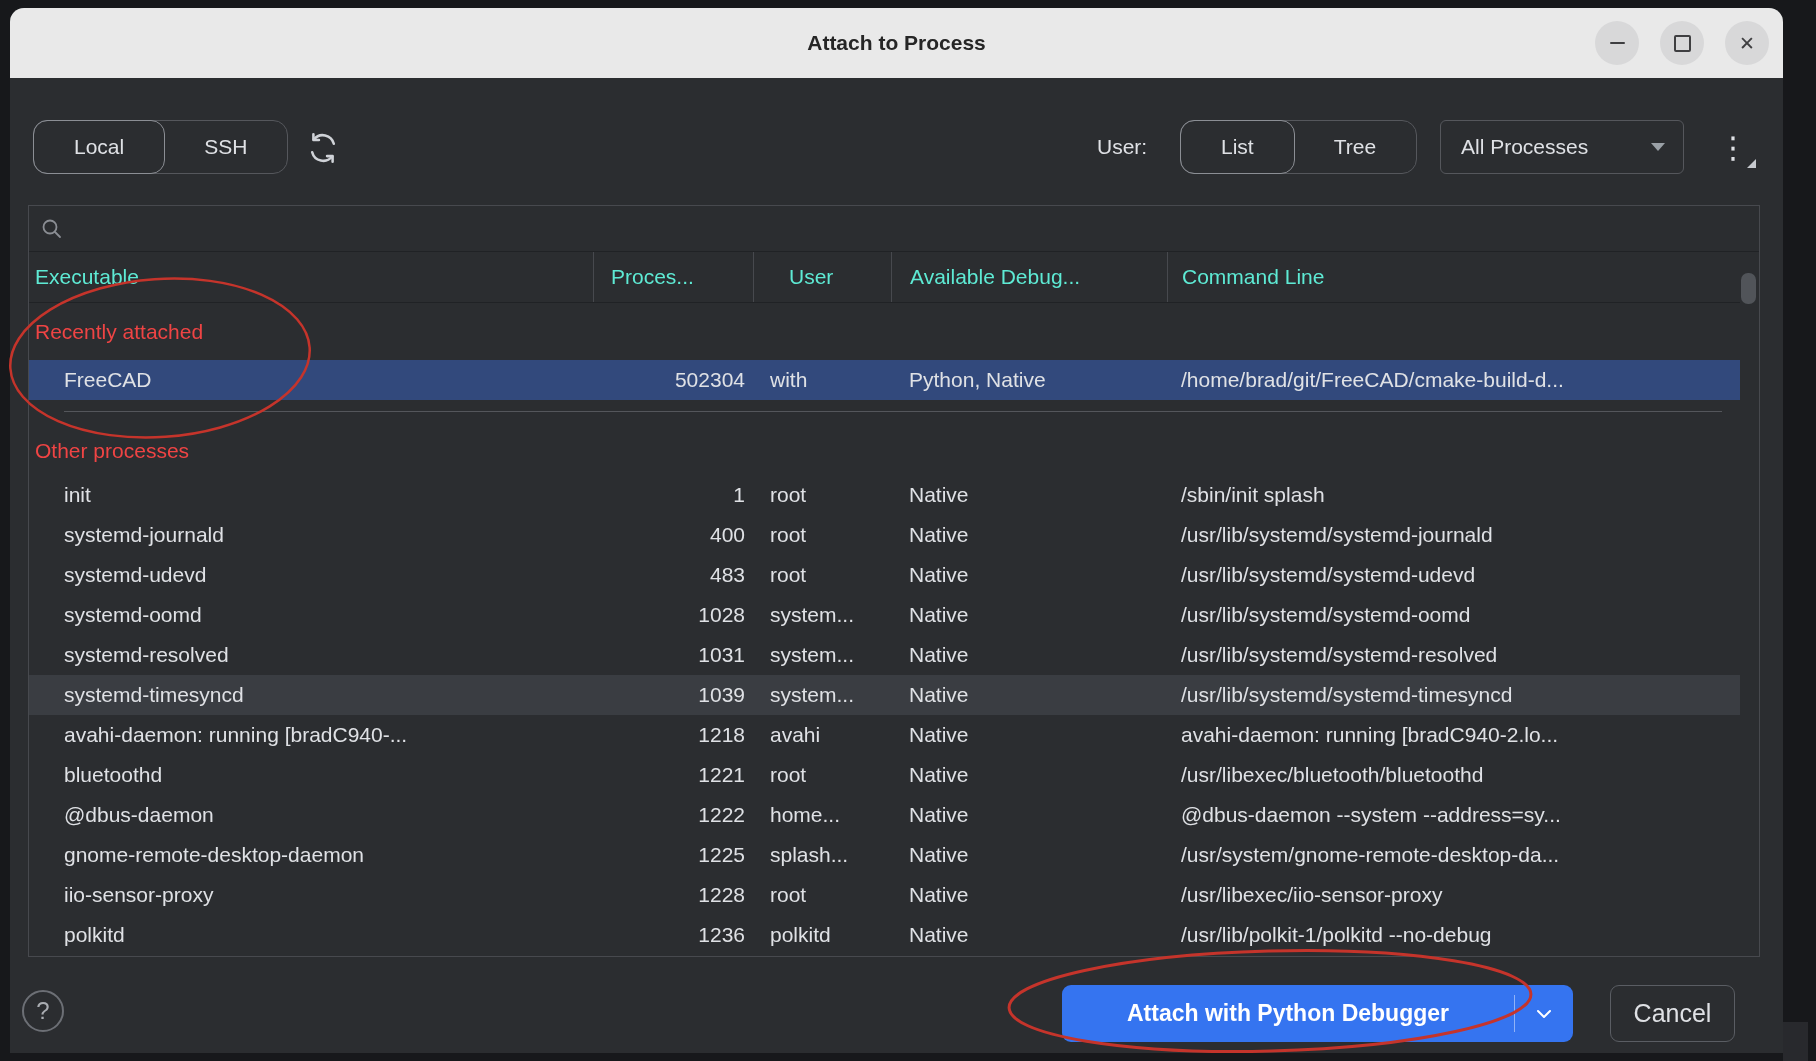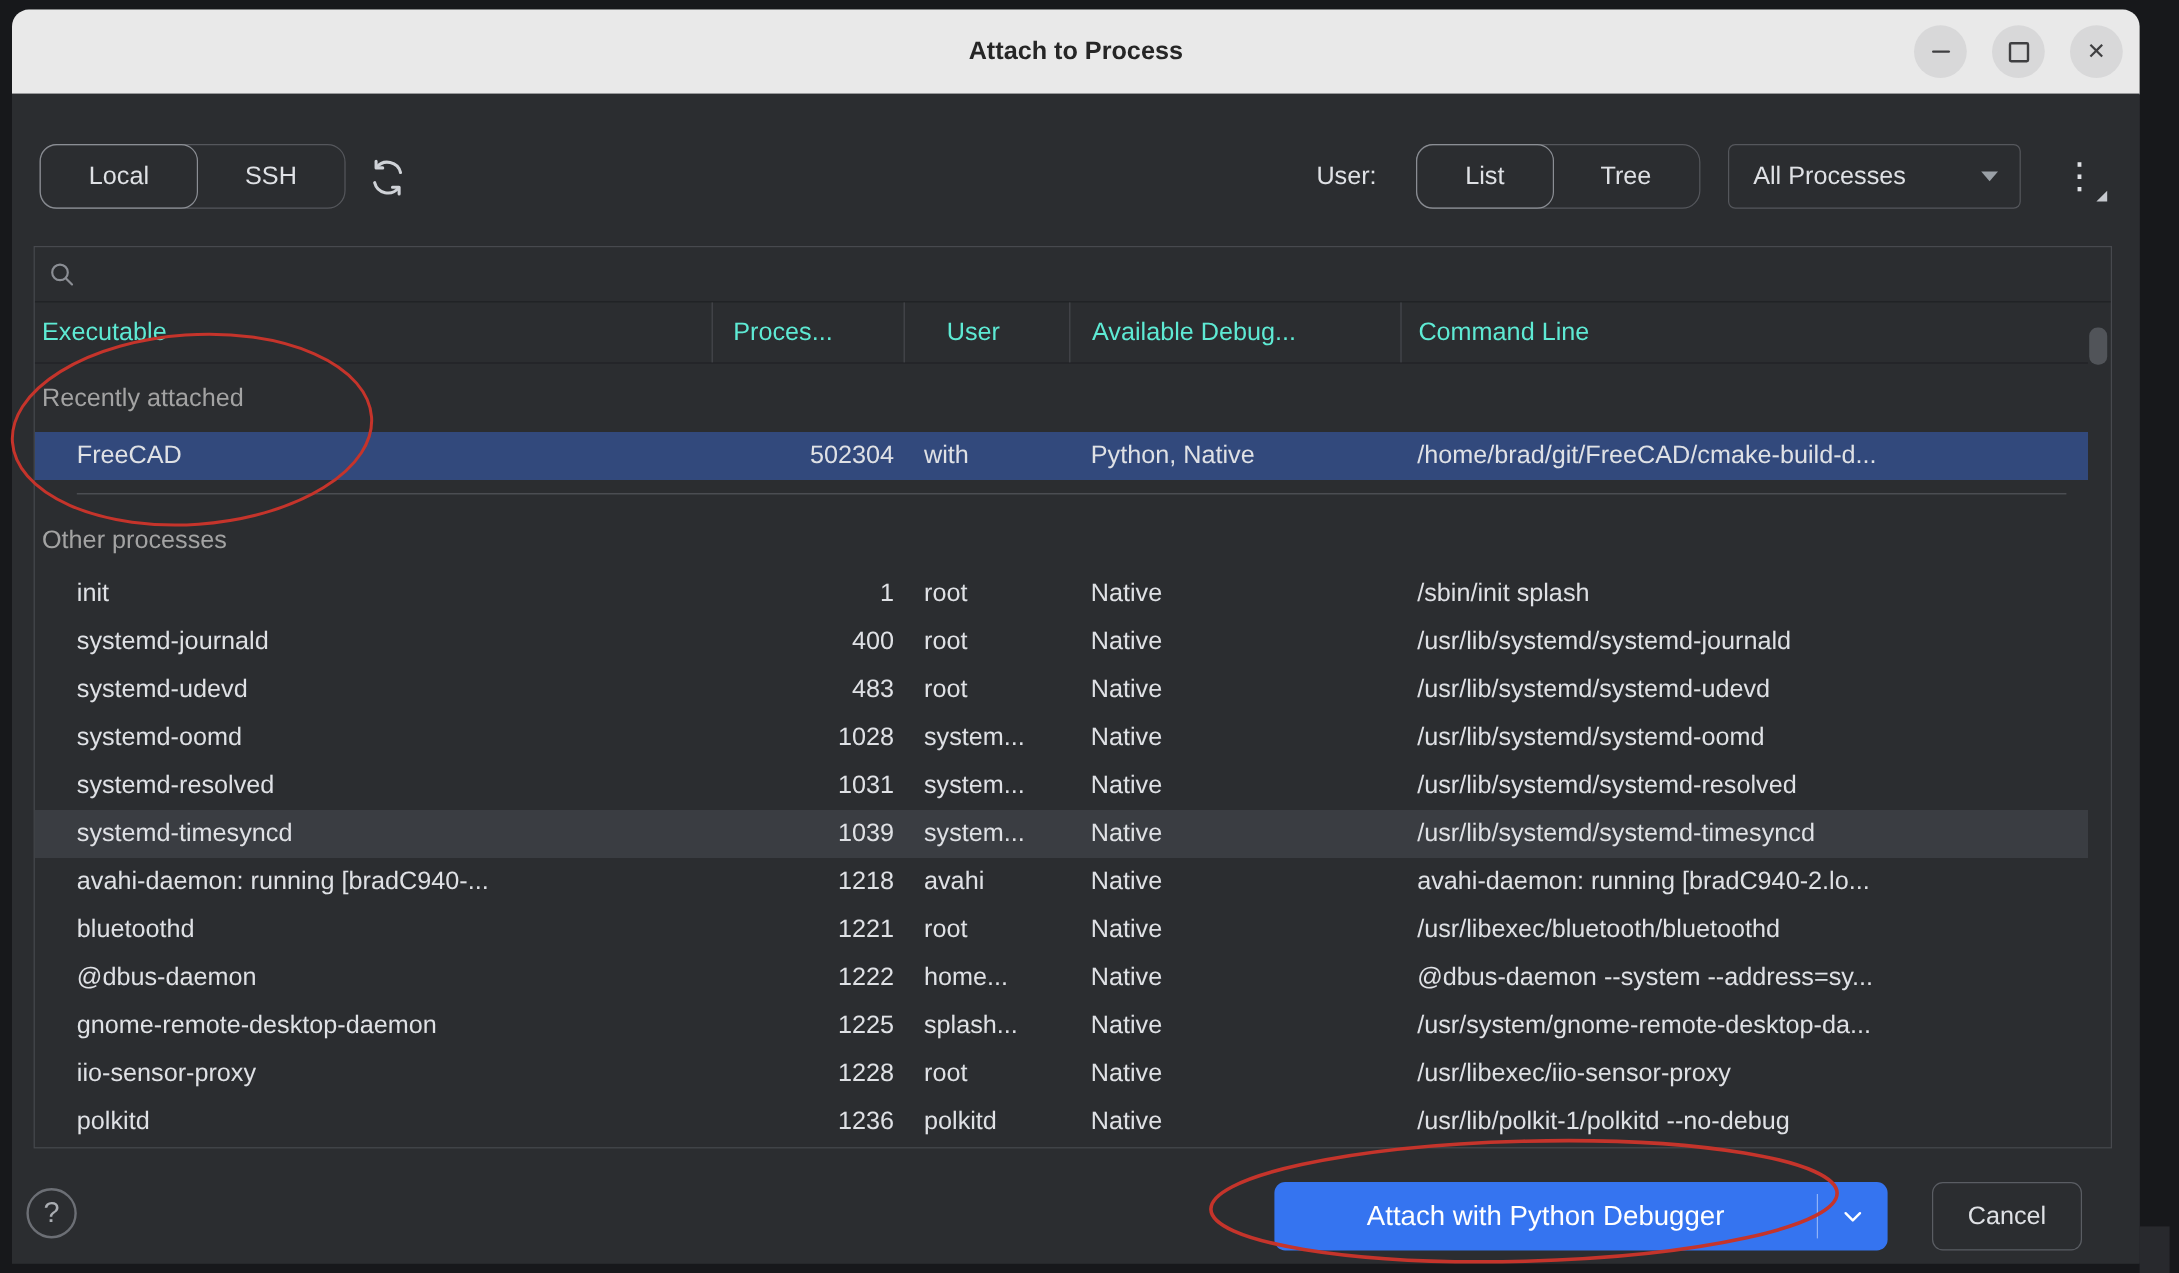--- a/index.html
+++ b/index.html
@@ -49,21 +49,21 @@
   .search-input{background:transparent;border:none;outline:none;color:#dfe1e5;font-size:21px;
     flex:1;margin-left:10px;font-family:"Liberation Sans",sans-serif;}
   .grid-cols{display:grid;grid-template-columns:564px 160px 138px 276px 1fr;}
   .header-row{height:51px;border-bottom:1px solid #202225;width:1711px;box-sizing:border-box;}
   .hcell{display:flex;align-items:center;font-size:21px;color:#5eead4;box-sizing:border-box;
     white-space:nowrap;overflow:hidden;}
   .hcell + .hcell{border-left:1px solid #47494e;}
   .hc0{padding-left:6px;}.hc1{padding-left:17px;}.hc2{padding-left:35px;}
   .hc3{padding-left:18px;}.hc4{padding-left:14px;}
   .rows-area{width:1711px;position:relative;}
-  .group-label{height:40px;display:flex;align-items:center;padding-left:6px;color:#a3a3a3;
+  .group-label{height:40px;display:flex;align-items:center;padding-left:6px;color:#ef4444;
     font-size:21px;}
   .group-label.g0{height:57px;}
   .group-label.g1{margin-top:19px;margin-bottom:4px;}
   .row{height:40px;font-size:21px;color:#dfe1e5;align-items:center;}
   .row.selected{background:#32497c;}
   .row.hover{background:#3a3d42;}
   .cell{white-space:nowrap;overflow:hidden;box-sizing:border-box;}
   .cell-name{padding-left:35px;}
   .cell-pid{text-align:right;padding-right:8px;}
   .cell-user{padding-left:17px;}
@@ -72,26 +72,26 @@
   .attached-separator{border-top:1px solid #54565b;margin:11px 18px 0 35px;height:0;}
   .scroll-thumb{position:absolute;right:3px;top:67px;width:15px;height:31px;background:#515459;
     border-radius:7px;}
   
   .help-btn{position:absolute;left:12px;top:912px;width:42px;height:42px;border-radius:50%;
     border:2px solid #6c6f75;box-sizing:border-box;display:flex;align-items:center;justify-content:center;
     color:#aaadb2;font-size:24px;}
   .attach-btn{position:absolute;left:1052px;top:907px;width:511px;height:57px;border-radius:9px;
     background:#3574f0;display:flex;align-items:stretch;overflow:hidden;}
   .attach-label-zone{width:452px;display:flex;align-items:center;justify-content:center;
-    color:#ffffff;font-size:23px;font-weight:400;}
+    color:#ffffff;font-size:23px;font-weight:700;}
   .attach-divider{width:1px;background:rgba(255,255,255,0.45);margin:10px 0;}
   .attach-chevron-zone{flex:1;display:flex;align-items:center;justify-content:center;}
   .cancel-btn{position:absolute;left:1600px;top:907px;width:125px;height:57px;border-radius:9px;
     border:1px solid #5a5d63;box-sizing:border-box;display:flex;align-items:center;justify-content:center;
-    color:#dfe1e5;font-size:21px;}
+    color:#dfe1e5;font-size:25px;}
   .strip-block{position:absolute;left:1783px;top:1022px;width:25px;height:39px;background:#28292d;}
   .annotation-overlay{position:absolute;left:0;top:0;width:1816px;height:1061px;pointer-events:none;
     z-index:50;}
 </style>
 </head>
 <body>
 
 <div class="screen">
   <div class="dialog">
 

